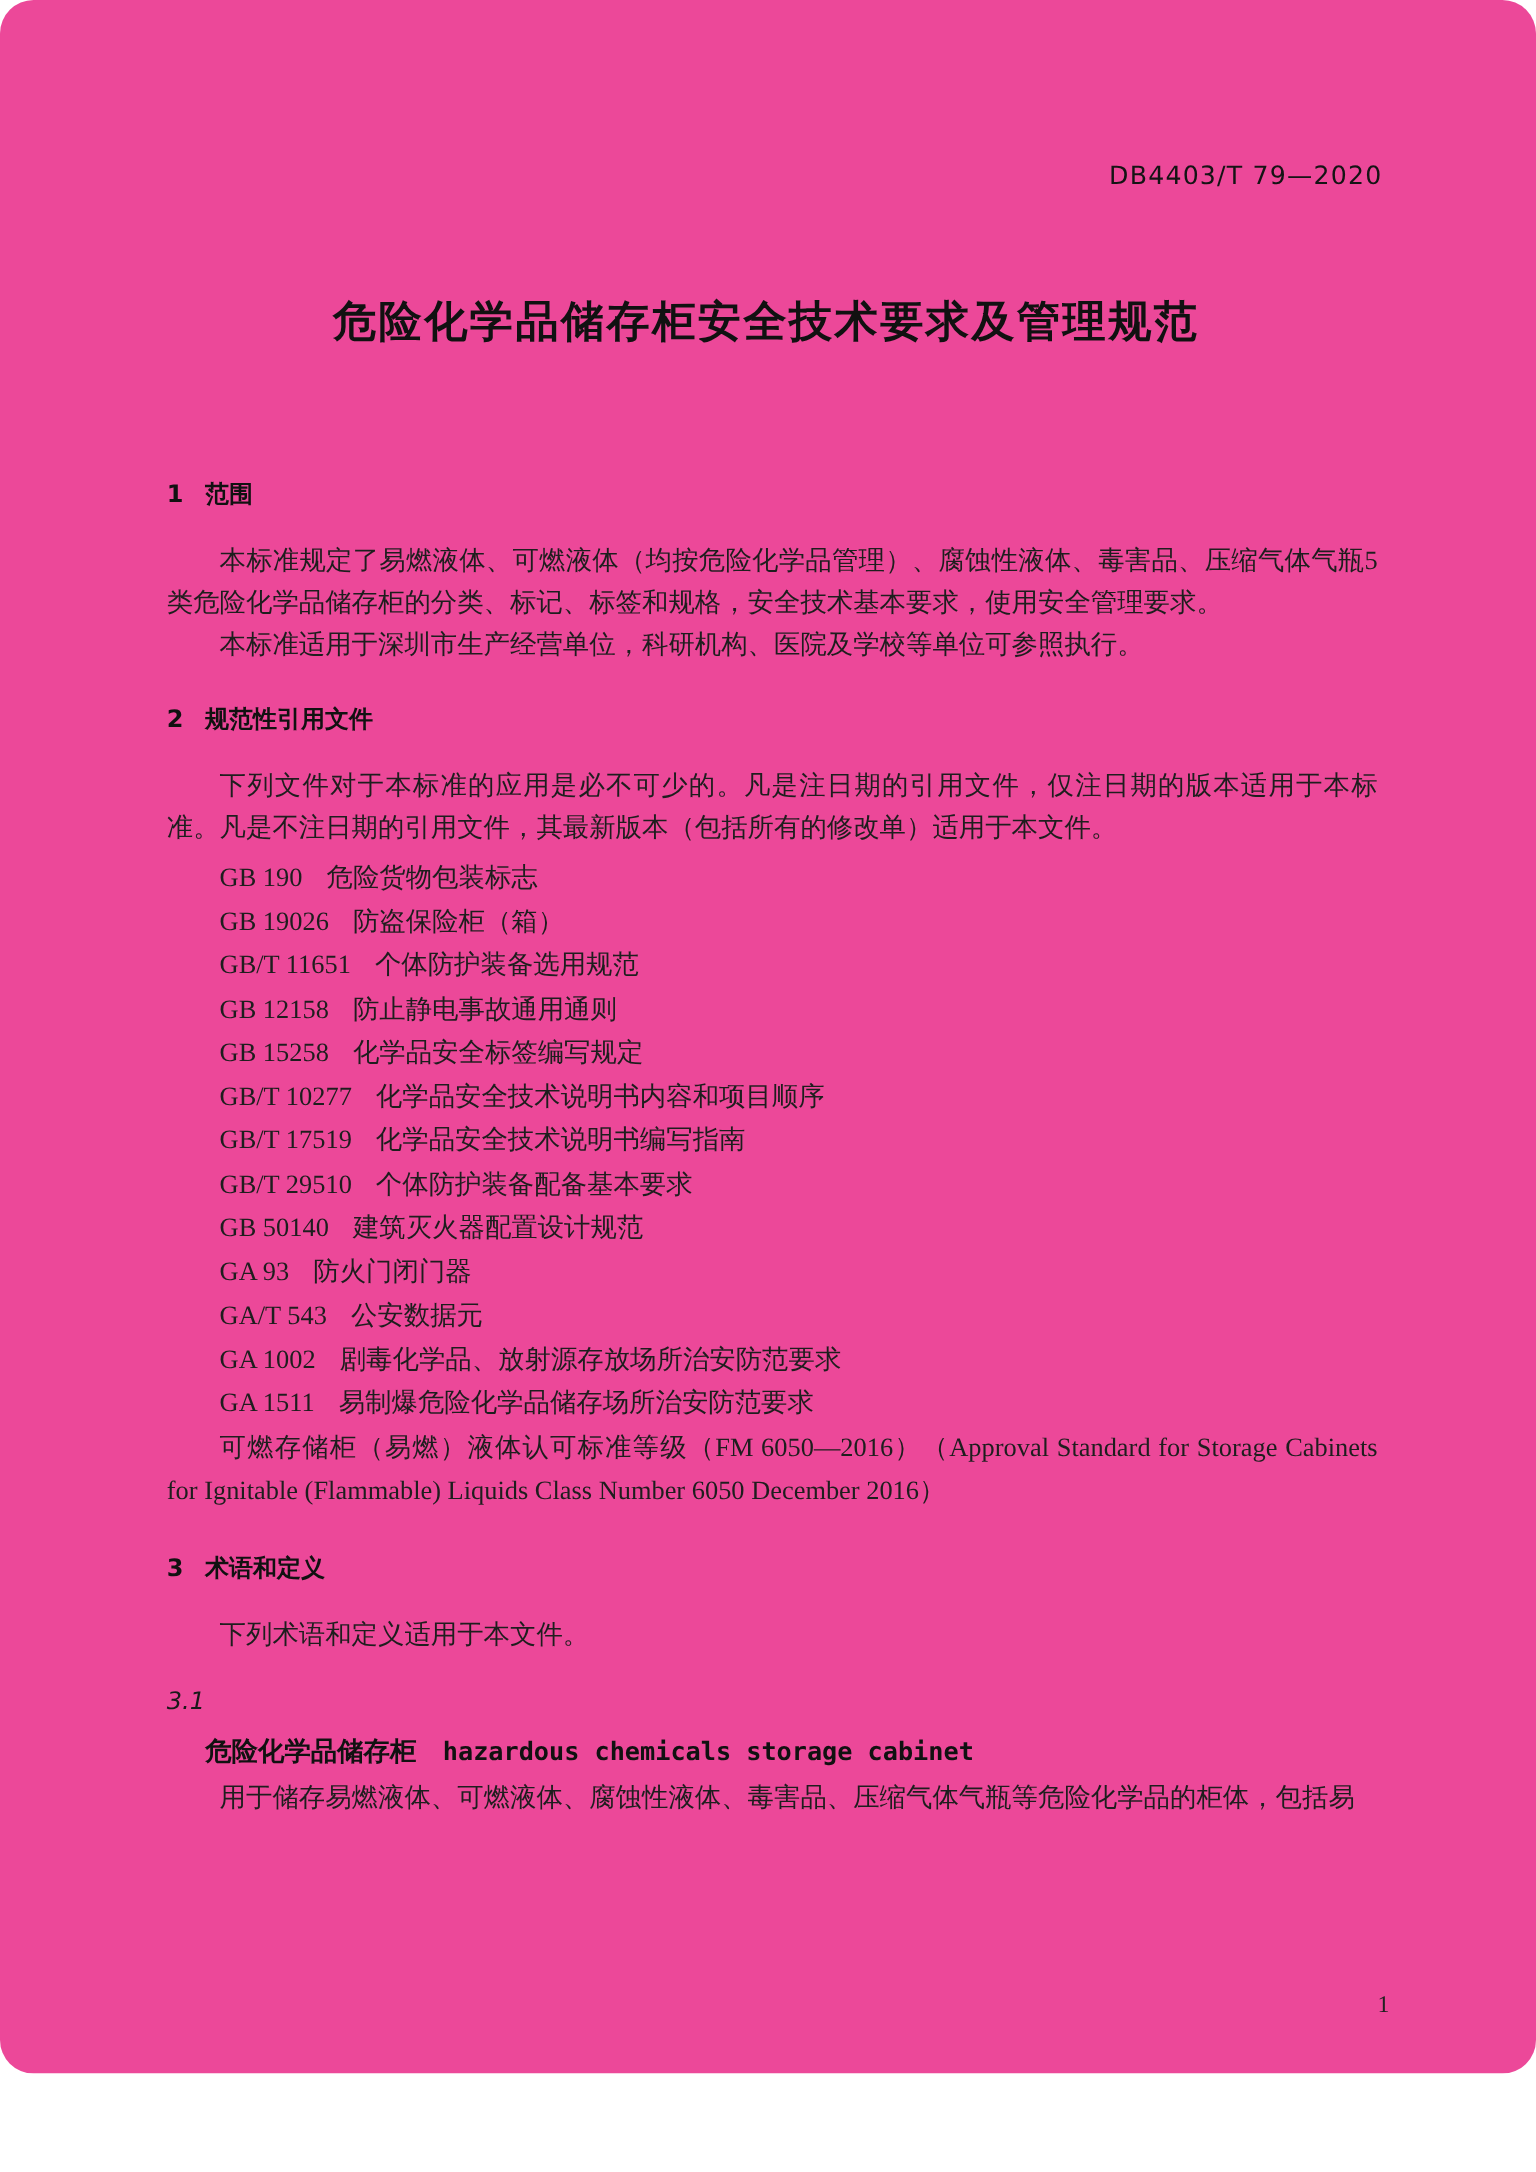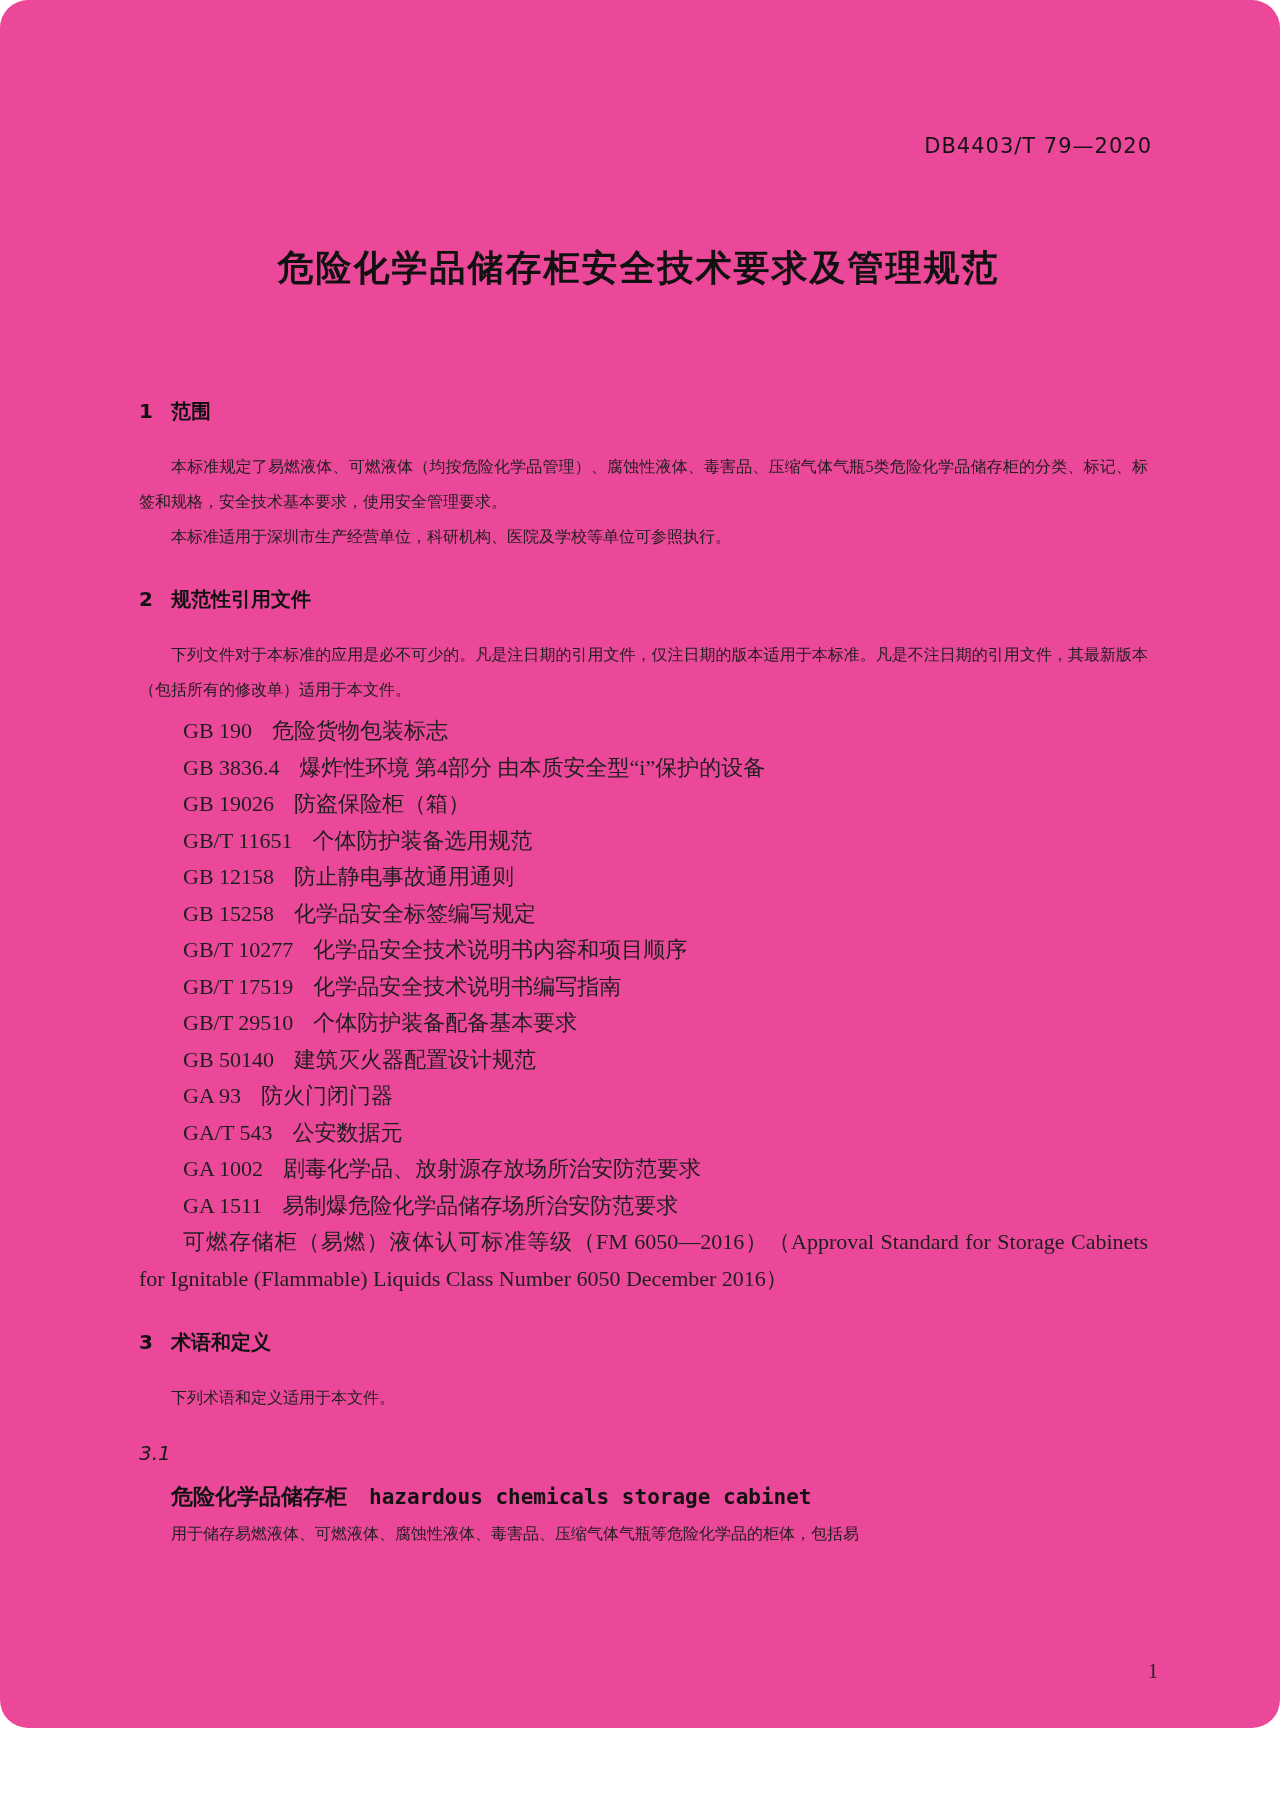--- a/index.html
+++ b/index.html
@@ -34,21 +34,21 @@
   }
   .sec-heading {
     font-family:"DejaVu Sans","Liberation Sans",sans-serif;
     font-weight:700;
     font-size:20px;
     color:#111;
     margin:0 0 24px 0;
   }
   .sec-heading .sec-num { display:inline-block; margin-right:18px; }
   .para {
-    font-size:16px;
+    font-size:22px;
     line-height:35px;
     margin:0;
     text-indent:2em;
     text-align:justify;
     color:#1e1e1e;
   }
   .sec-gap { margin-top:32px; }
   .ref-list { margin:6px 0 0 0; }
   .ref-row {
     font-size:22px;
@@ -127,21 +127,20 @@
 
     <h2 class="sec-heading"><span class="sec-num">1</span><span>范围</span></h2>
     <p class="para">本标准规定了易燃液体、可燃液体（均按危险化学品管理）、腐蚀性液体、毒害品、压缩气体气瓶5类危险化学品储存柜的分类、标记、标签和规格，安全技术基本要求，使用安全管理要求。</p>
     <p class="para">本标准适用于深圳市生产经营单位，科研机构、医院及学校等单位可参照执行。</p>
 
     <h2 class="sec-heading sec-gap"><span class="sec-num">2</span><span>规范性引用文件</span></h2>
     <p class="para">下列文件对于本标准的应用是必不可少的。凡是注日期的引用文件，仅注日期的版本适用于本标准。凡是不注日期的引用文件，其最新版本（包括所有的修改单）适用于本文件。</p>
 
     <div class="ref-list">
       <p class="ref-row"><span class="ref-code">GB 190</span><span>危险货物包装标志</span></p>
-      <p class="ref-row"><span class="ref-code">GB 3836.4</span><span>爆炸性环境 第4部分 由本质安全型“i”保护的设备</span></p>
       <p class="ref-row"><span class="ref-code">GB 19026</span><span>防盗保险柜（箱）</span></p>
       <p class="ref-row"><span class="ref-code">GB/T 11651</span><span>个体防护装备选用规范</span></p>
       <p class="ref-row"><span class="ref-code">GB 12158</span><span>防止静电事故通用通则</span></p>
       <p class="ref-row"><span class="ref-code">GB 15258</span><span>化学品安全标签编写规定</span></p>
       <p class="ref-row"><span class="ref-code">GB/T 10277</span><span>化学品安全技术说明书内容和项目顺序</span></p>
       <p class="ref-row"><span class="ref-code">GB/T 17519</span><span>化学品安全技术说明书编写指南</span></p>
       <p class="ref-row"><span class="ref-code">GB/T 29510</span><span>个体防护装备配备基本要求</span></p>
       <p class="ref-row"><span class="ref-code">GB 50140</span><span>建筑灭火器配置设计规范</span></p>
       <p class="ref-row"><span class="ref-code">GA 93</span><span>防火门闭门器</span></p>
       <p class="ref-row"><span class="ref-code">GA/T 543</span><span>公安数据元</span></p>

